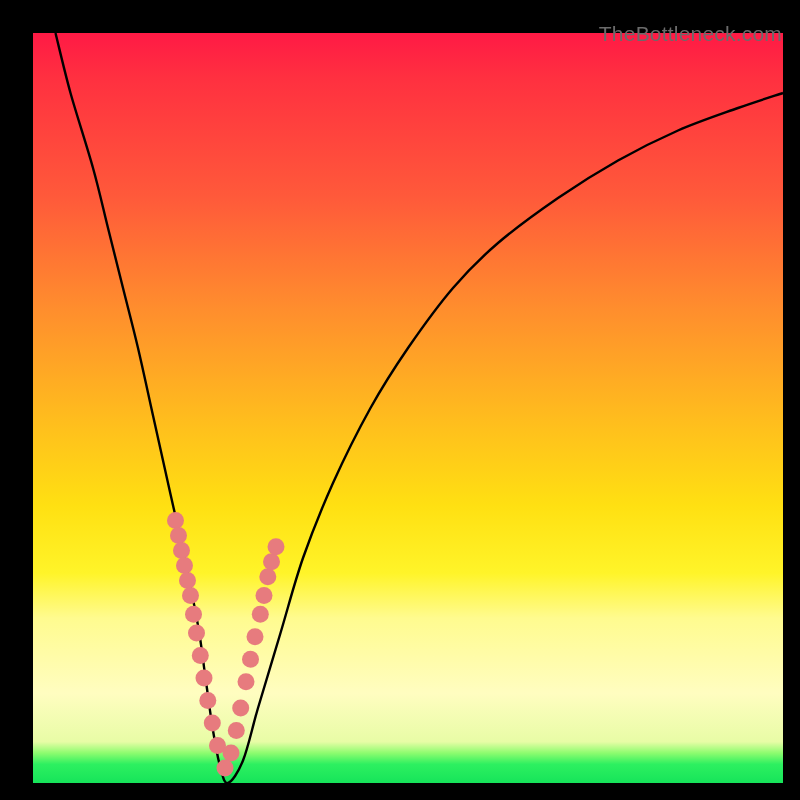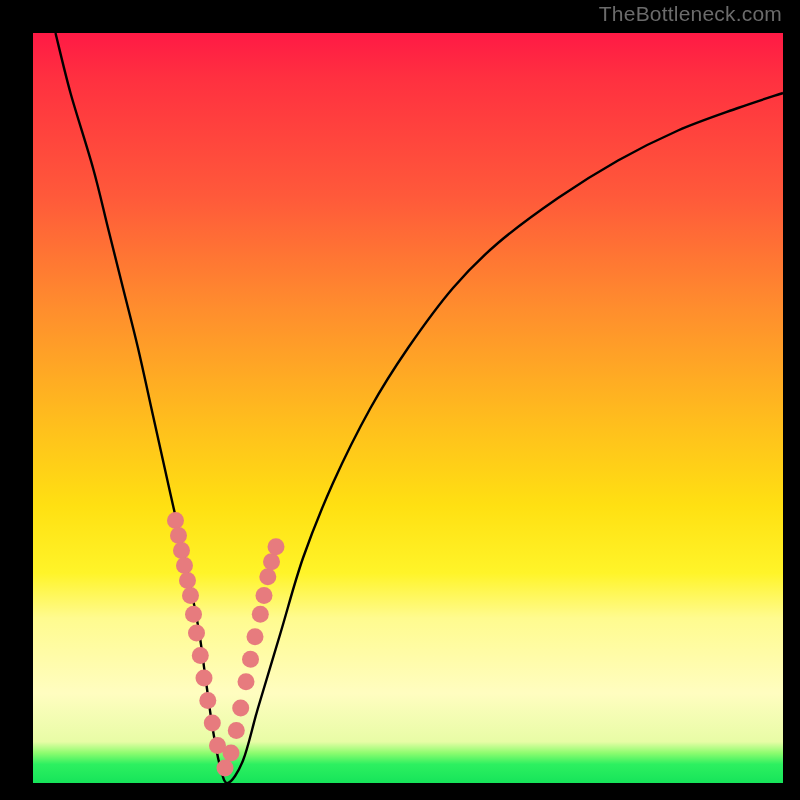--- a/index.html
+++ b/index.html
@@ -38,21 +38,21 @@
       #fffb8f 78%,
       #fffdc0 88%,
       #e8fca6 94.5%,
       #8dfc6f 96%,
       #2df060 97.5%,
       #16e45a 100%
     );
   }
   .watermark {
     position: absolute;
-    top: 2px;
+    top: 22px;
     right: 18px;
     color: #6b6b6b;
     font-size: 21px;
     letter-spacing: 0.2px;
     font-weight: 400;
   }
   svg.curve {
     position: absolute;
     left: 0;
     top: 0;

